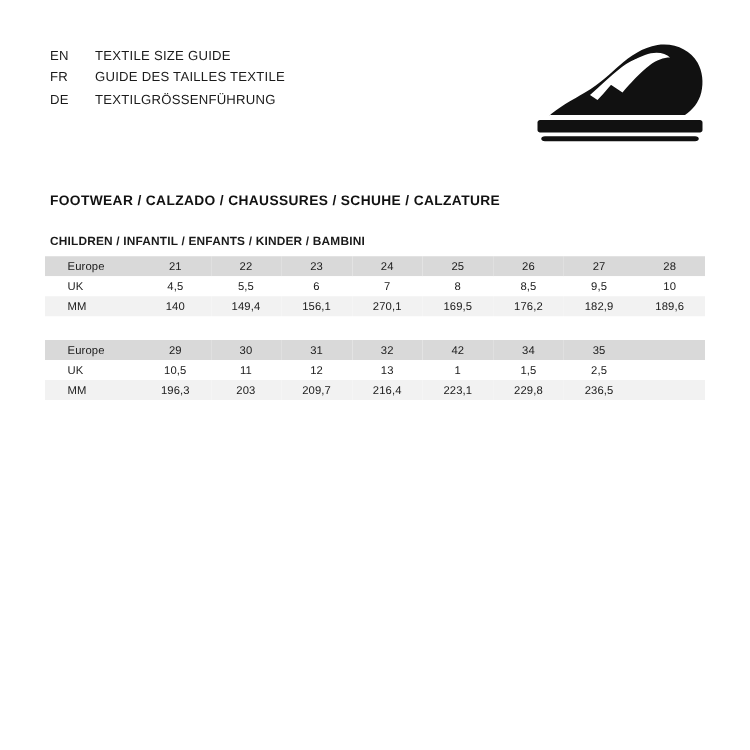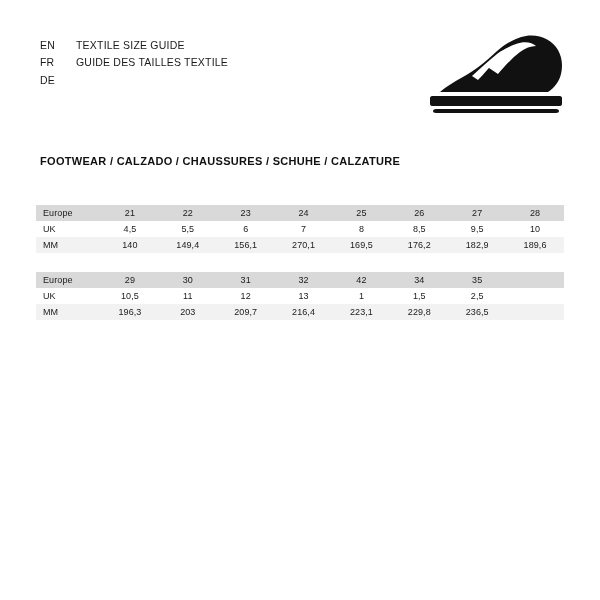--- a/index.html
+++ b/index.html
@@ -95,21 +95,21 @@
   .table td {
     padding: 0;
     text-align: center;
     vertical-align: middle;
     font-size: 9px;
     color: #1a1a1a;
     letter-spacing: 0.1px;
   }
   .table td.rowlabel {
     text-align: left;
-    padding-left: 7px;
+    padding-left: 18px;
     width: 58px;
   }
   .row-head td {
     background: #d9d9d9;
   }
   .row-alt td {
     background: #ffffff;
   }
   .row-shade td {
     background: #f2f2f2;
@@ -125,20 +125,21 @@
     <div class="legend-row">
       <span class="legend-code">EN</span>
       <span class="legend-text">TEXTILE SIZE GUIDE</span>
     </div>
     <div class="legend-row">
       <span class="legend-code">FR</span>
       <span class="legend-text">GUIDE DES TAILLES TEXTILE</span>
     </div>
     <div class="legend-row">
       <span class="legend-code">DE</span>
+      <span class="legend-text">TEXTILGRÖSSENFÜHRUNG</span>
     </div>
   </div>
 
   <div class="shoe">
     <svg viewBox="0 0 136 86" width="136" height="86" aria-hidden="true">
       <g fill="#111111">
         <path d="M10 64 C18 56 30 50 40 44 C52 37 60 29 68 22 C76 15 86 8 98 6
                  C112 4 124 10 130 20 C134 27 135 36 133 44 C131 52 126 58 120 62
                  L12 62 Z"></path>
         <path d="M4 66 L132 66 C133 66 134 67 134 68 L134 74 C134 75 133 76 132 76
@@ -150,20 +151,21 @@
         <path d="M58 36 C66 27 76 18 88 14 C96 11 104 12 108 16
                  C103 16 97 18 92 22 C84 28 76 37 70 44 Z"></path>
         <path d="M44 46 C52 39 60 31 69 24 C74 20 80 17 86 16
                  C80 19 74 24 69 29 C62 36 56 44 50 50 Z"></path>
       </g>
     </svg>
   </div>
 
   <div class="section-title">FOOTWEAR / CALZADO / CHAUSSURES / SCHUHE / CALZATURE</div>
 
+  <div class="sub-title">CHILDREN / INFANTIL / ENFANTS / KINDER / BAMBINI</div>
 
   <table class="table" id="table-1">
     <tbody>
         <tr class="row-head">
       <td class="rowlabel">Europe</td>
       <td>21</td>
       <td>22</td>
       <td>23</td>
       <td>24</td>
       <td>25</td>

